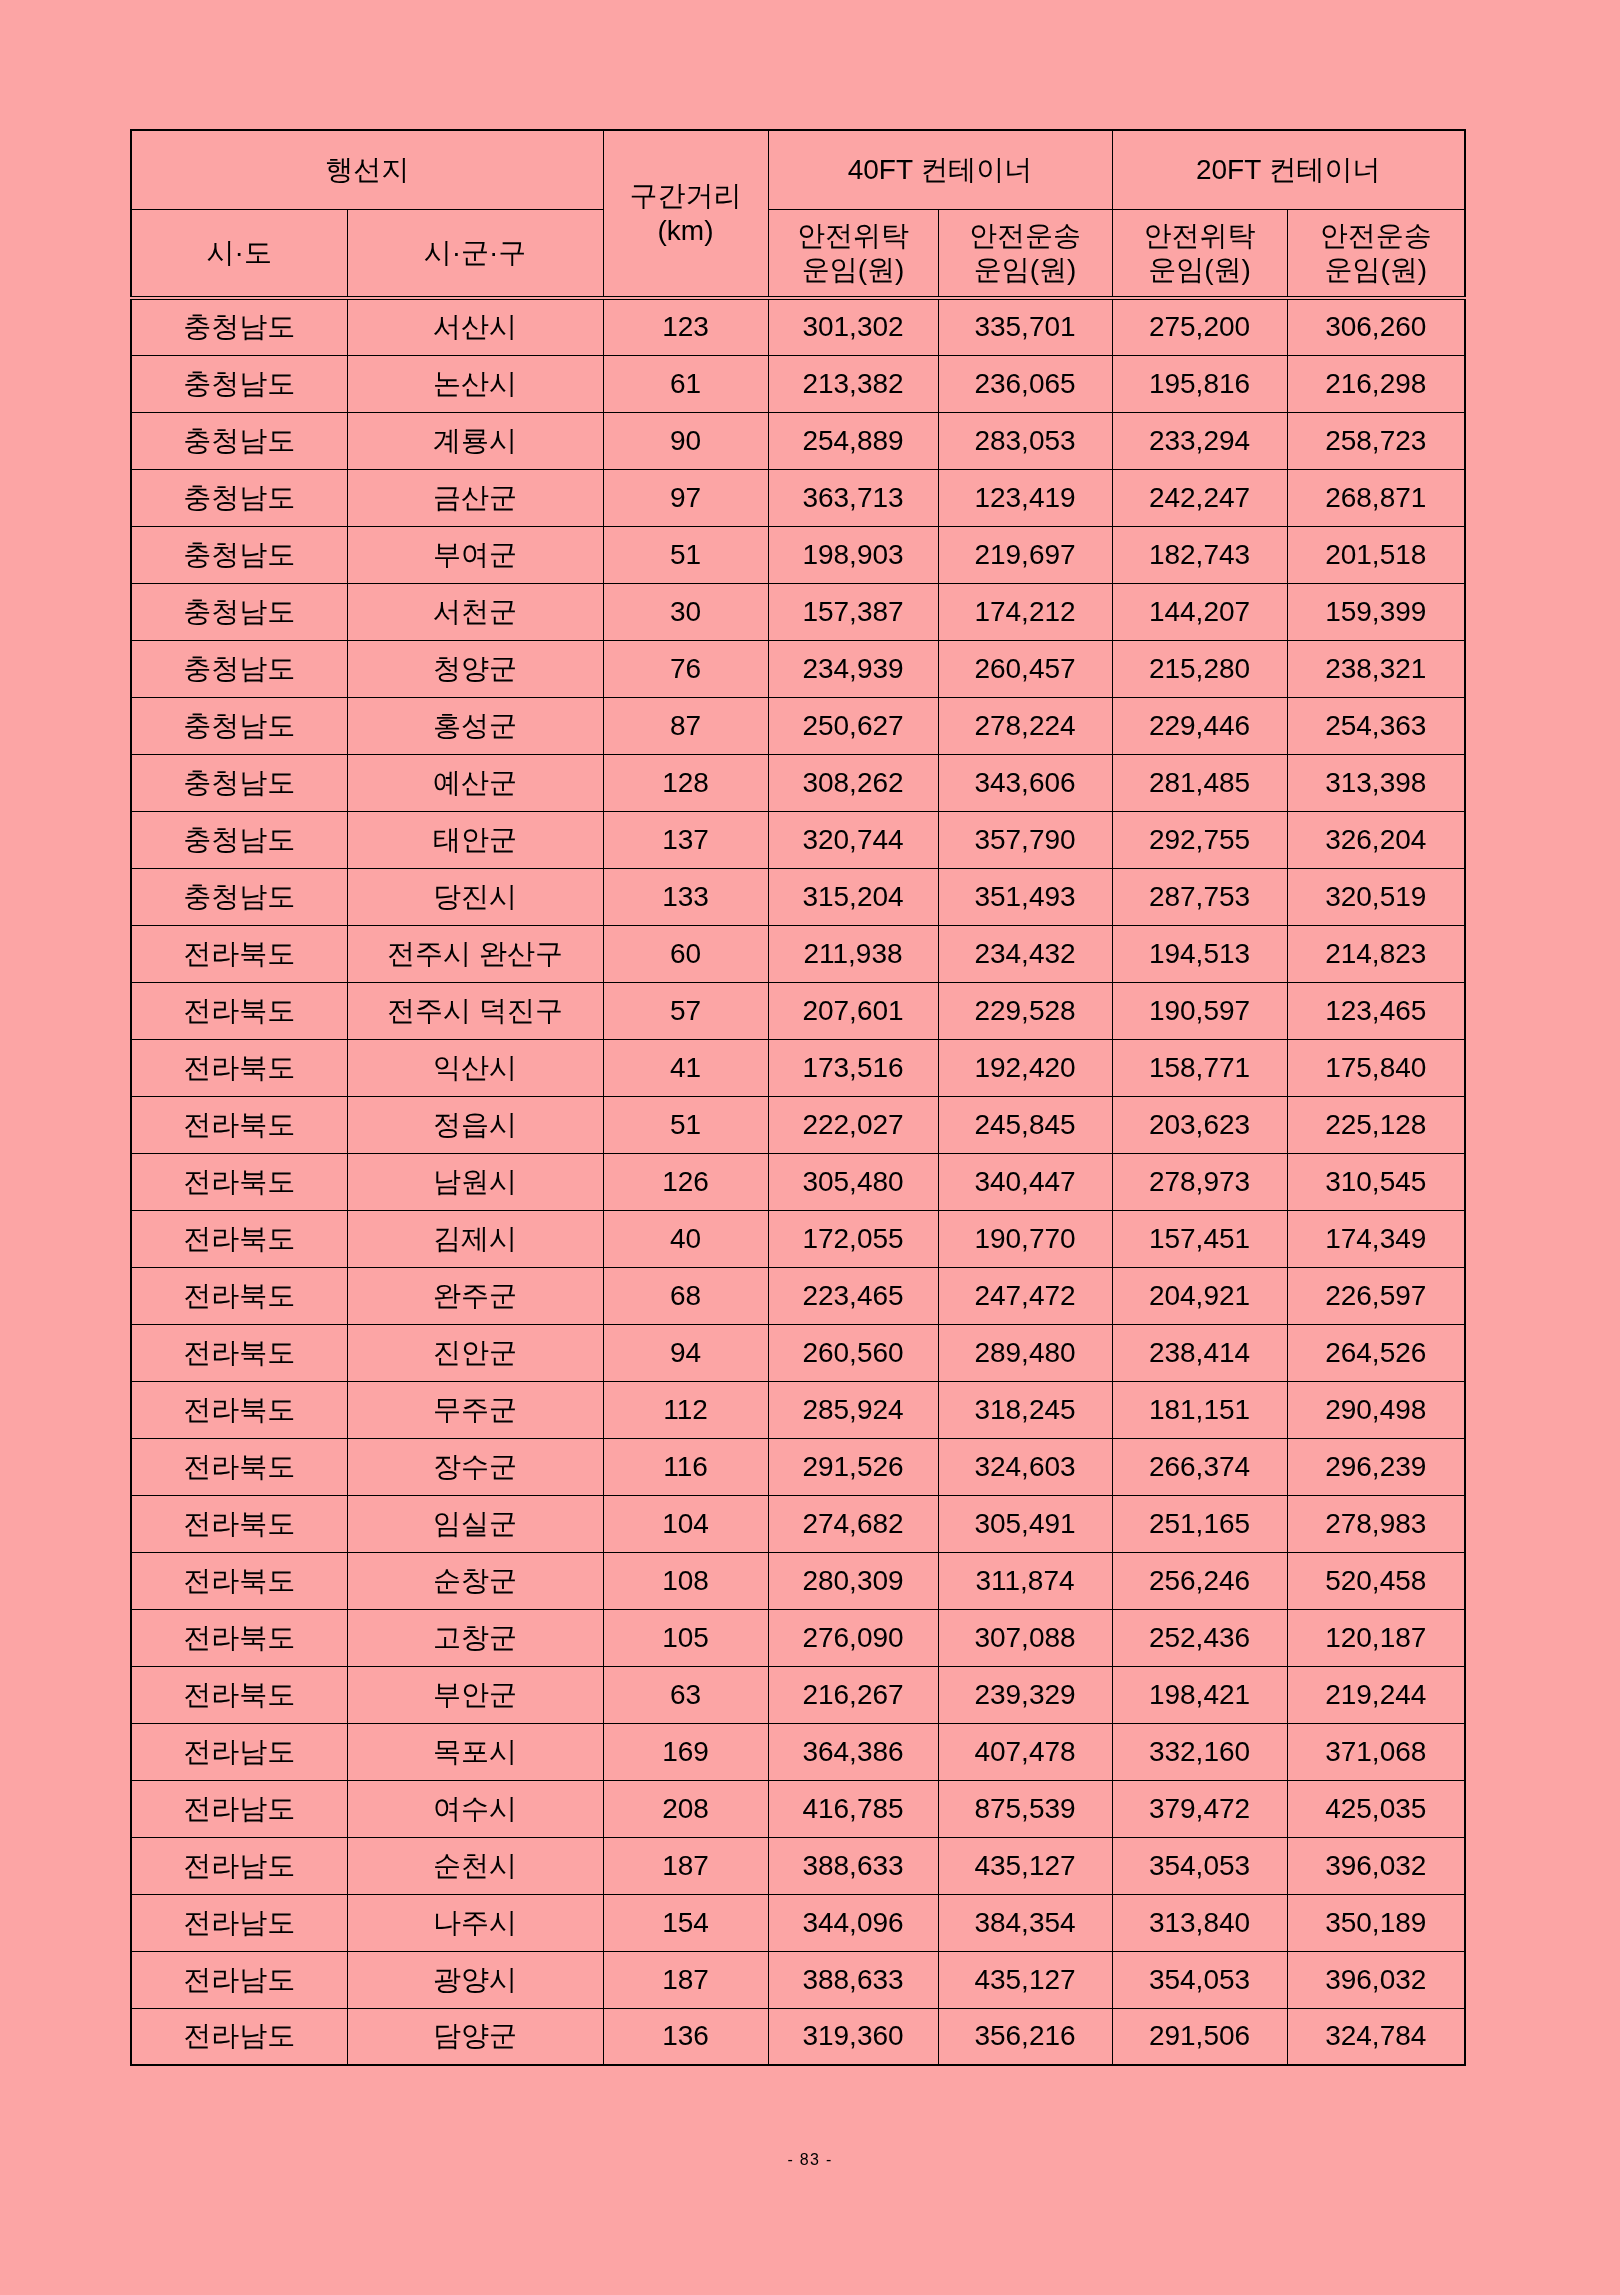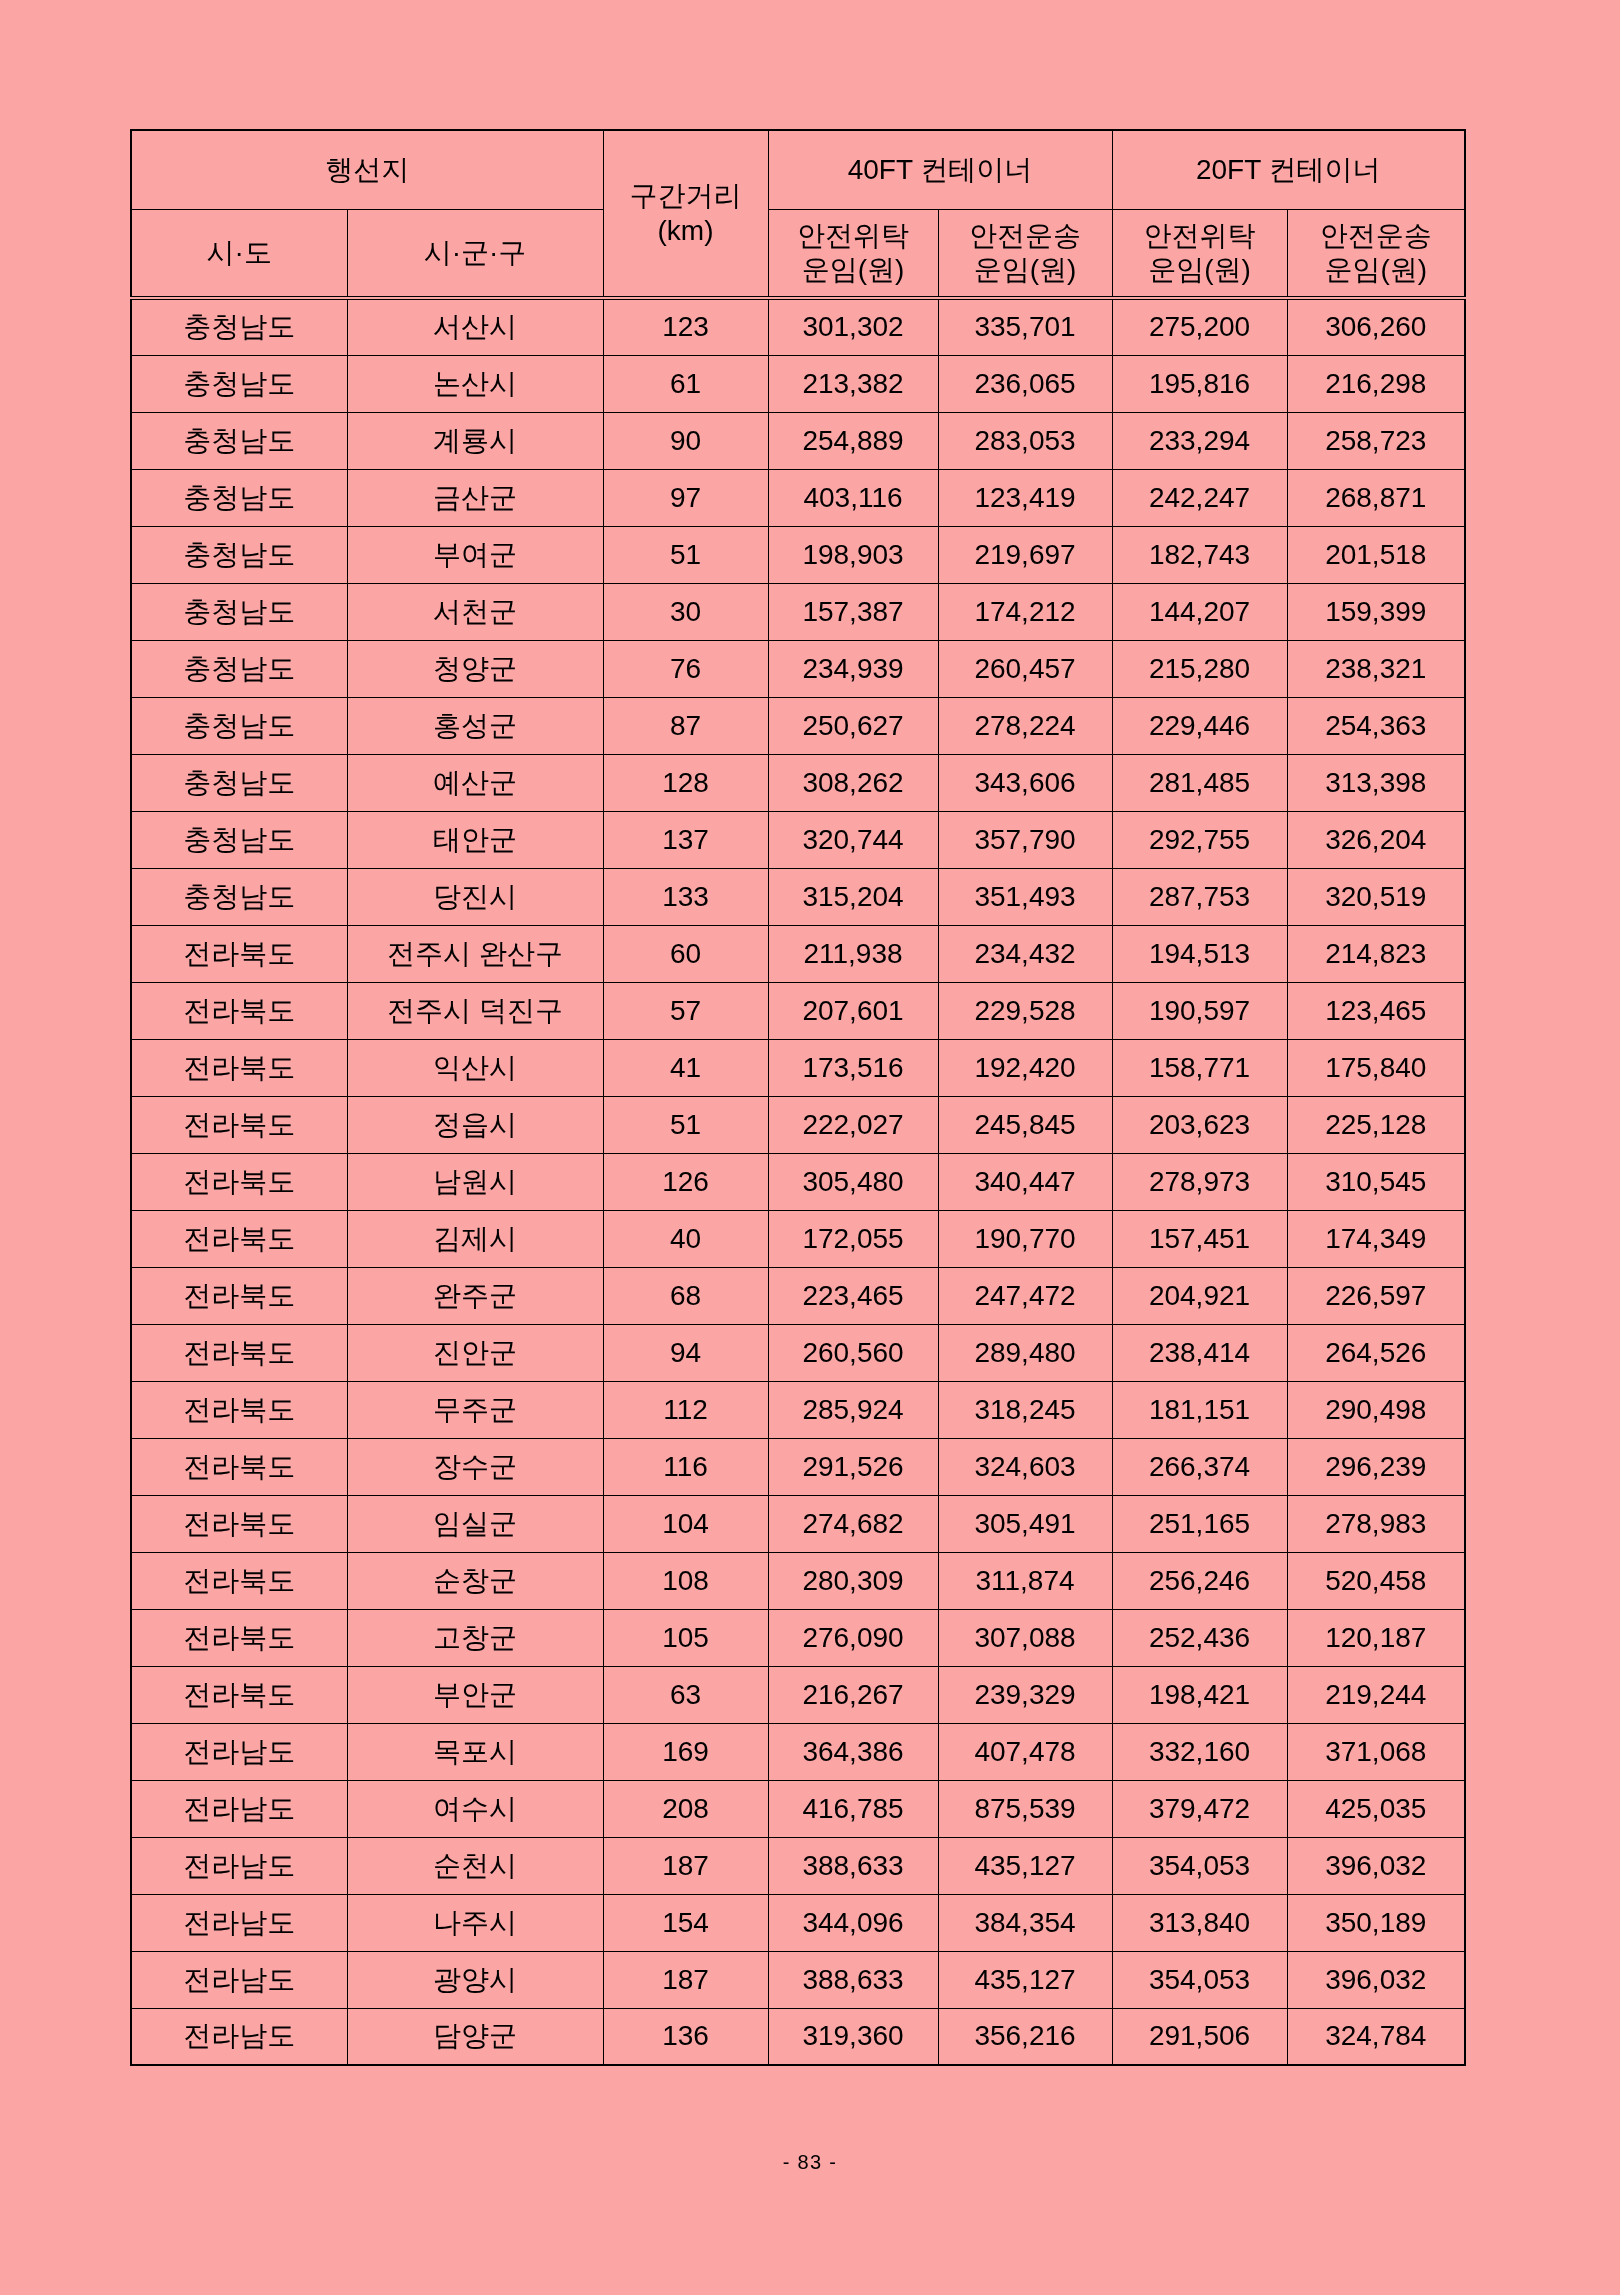--- a/index.html
+++ b/index.html
@@ -41,21 +41,21 @@
   tbody tr { height: 57px; }
   
   .dbl-bottom { border-bottom: 4.6px double #000 !important; }
   .two-line div { line-height: 1.22; }
   .page-number {
     position: absolute;
     top: 2151px;
     left: 0;
     width: 1620px;
     text-align: center;
-    font-size: 20px;
+    font-size: 16px;
     letter-spacing: 1.3px;
   }
 </style>
 </head>
 <body>
 
 <div class="page">
 
   <table class="fare-table">
     <colgroup>
@@ -123,21 +123,21 @@
           <td>90</td>
           <td>254,889</td>
           <td>283,053</td>
           <td>233,294</td>
           <td>258,723</td>
         </tr>
         <tr>
           <td>충청남도</td>
           <td>금산군</td>
           <td>97</td>
-          <td>403,116</td>
+          <td>363,713</td>
           <td>123,419</td>
           <td>242,247</td>
           <td>268,871</td>
         </tr>
         <tr>
           <td>충청남도</td>
           <td>부여군</td>
           <td>51</td>
           <td>198,903</td>
           <td>219,697</td>

